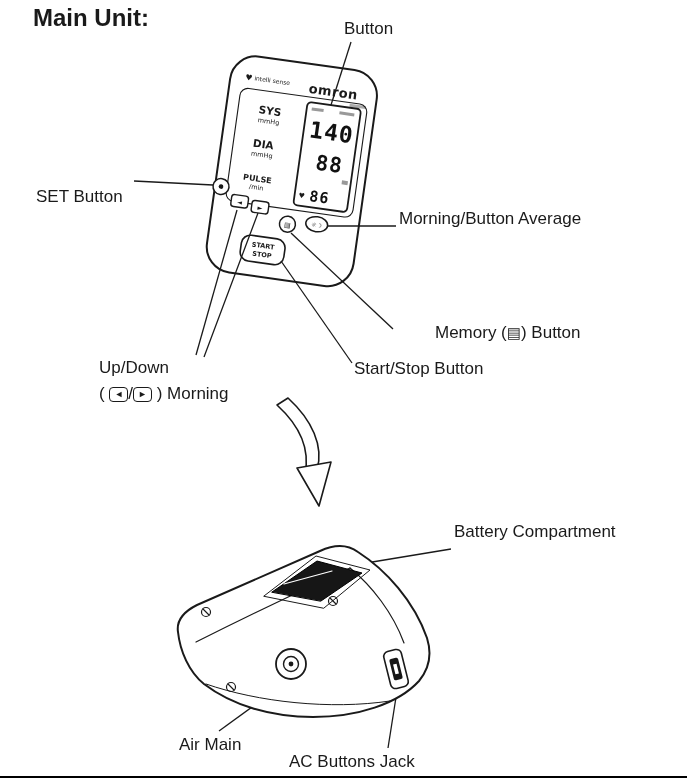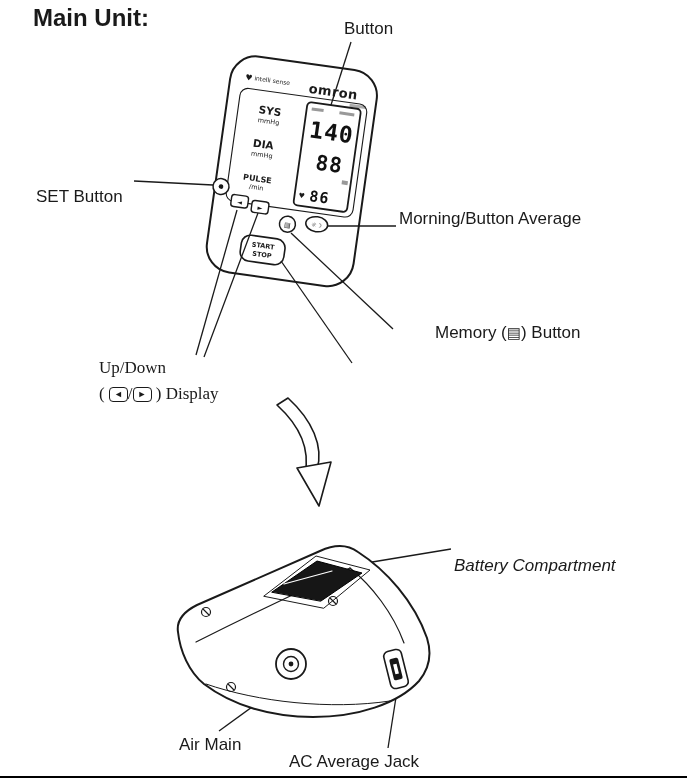--- a/index.html
+++ b/index.html
@@ -131,26 +131,27 @@
   <div class="label" style="left:344px; top:16px;">Button</div>
 
   <div class="label" style="left:36px; top:184px;">SET Button</div>
 
   <div class="label" style="left:399px; top:206px;">
     <div>Morning/Button Average</div>
   </div>
 
   <div class="label" style="left:399px; top:320px;margin-left:36px;"><span>Memory (</span><span class="mem-glyph">▤</span><span>) Button</span></div>
 
-  <div class="label" style="left:99px; top:355px;font-family:Liberation Serif, serif;">
+  <div class="label" style="left:99px; top:355px;">
     <div>Up/Down</div>
-    <div><span>(</span> <span class="btn-glyph">◄</span><span>/</span><span class="btn-glyph">►</span> <span>) Display</span></div>
+    <div><span>(</span> <span class="btn-glyph">◄</span><span>/</span><span class="btn-glyph">►</span> <span>) Morning</span></div>
   </div>
 
+  <div class="label" style="left:354px; top:356px;">Start/Stop Button</div>
 
-  <div class="label" style="left:454px; top:553px;font-style:italic;">Battery Compartment</div>
+  <div class="label" style="left:454px; top:519px;">Battery Compartment</div>
 
   <div class="label" style="left:179px; top:732px;">Air Main</div>
 
-  <div class="label" style="left:289px; top:749px;">AC Average Jack</div>
+  <div class="label" style="left:289px; top:749px;">AC Buttons Jack</div>
 
   <div class="bottom-rule"></div>
 </div>
 
 </body></html>

